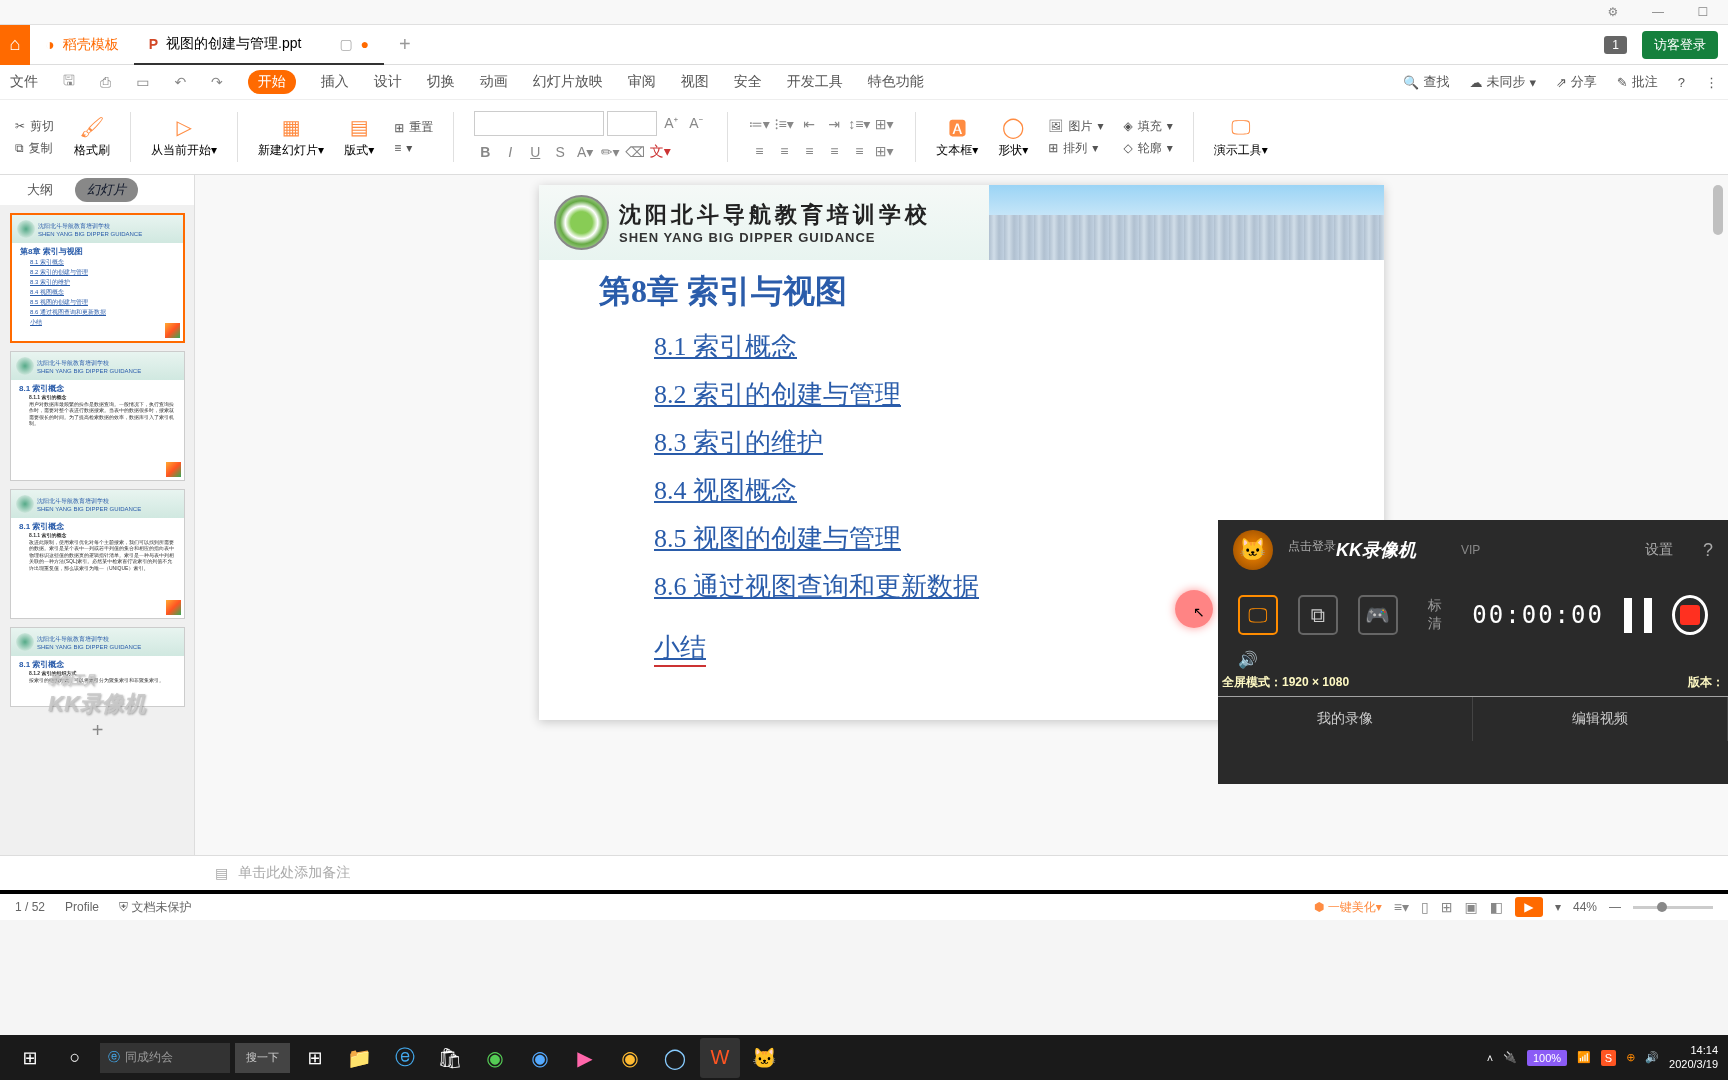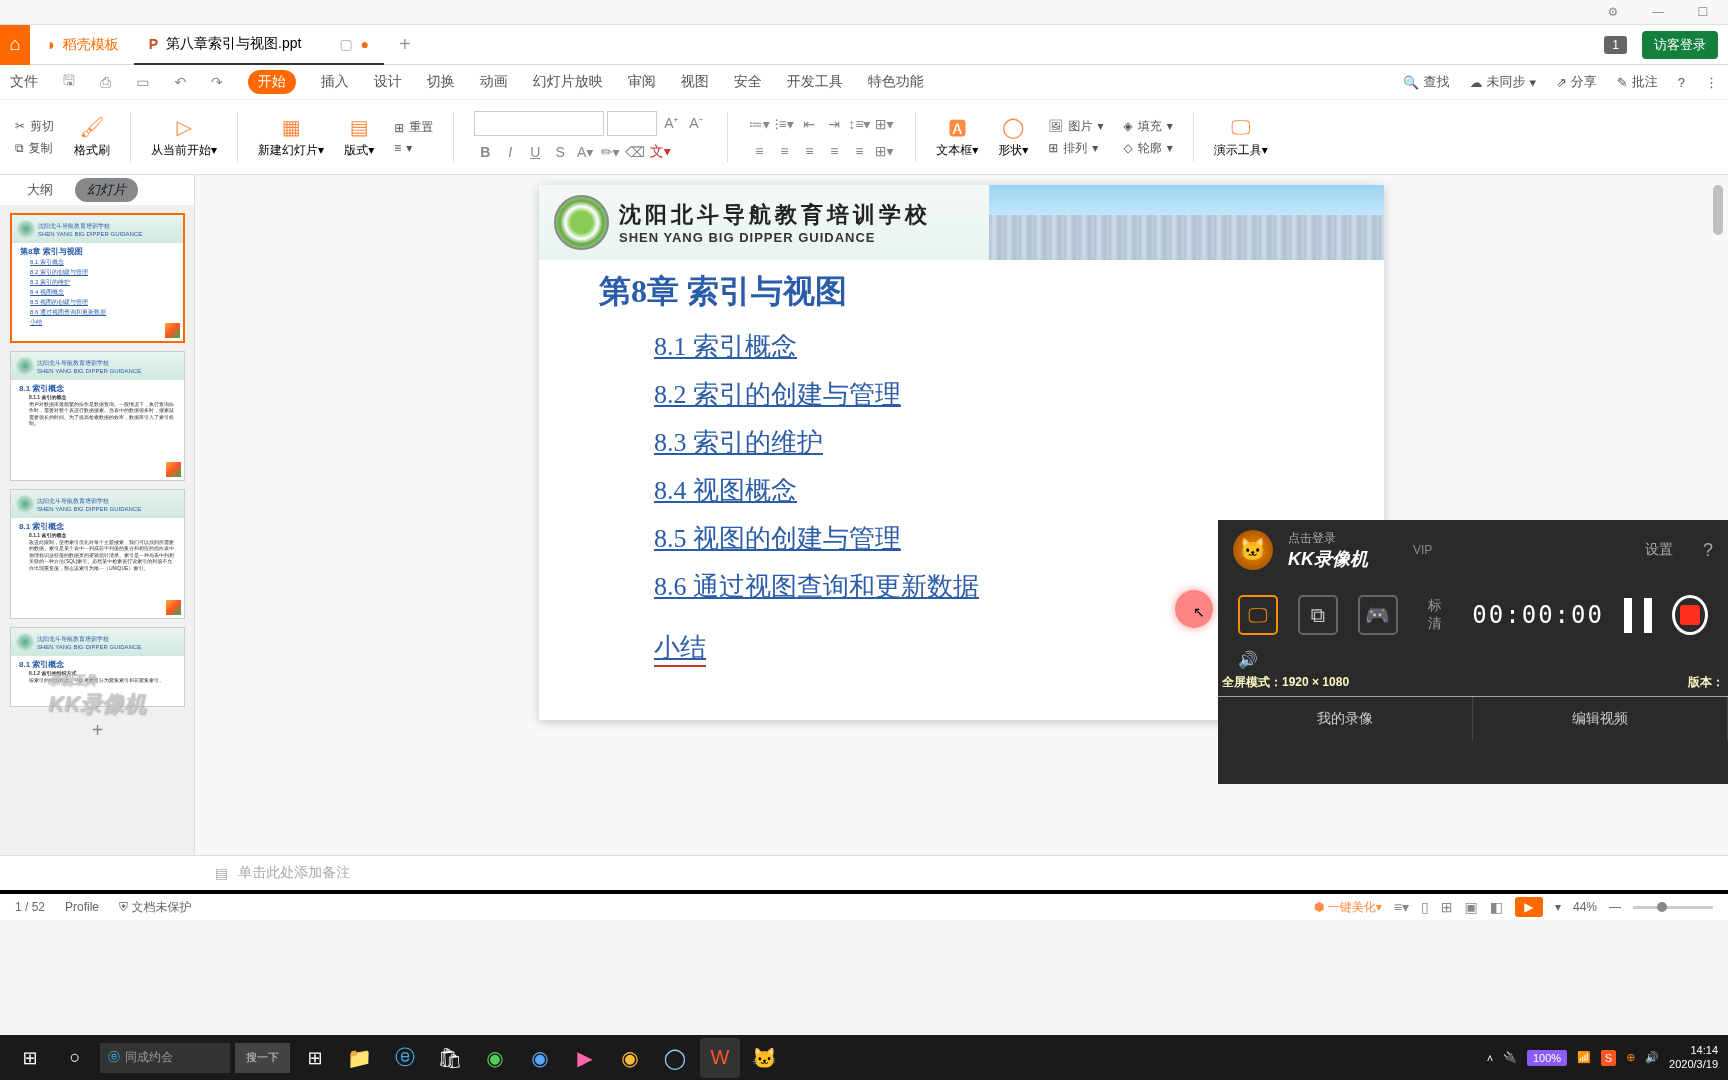--- a/index.html
+++ b/index.html
@@ -86,21 +86,21 @@
 .status-right { margin-left: auto; display: flex; align-items: center; gap: 12px; }
 .status-icon { font-size: 14px; color: #888; }
 .play-btn { background: #ff6a00; color: #fff; width: 28px; height: 20px; display: flex; align-items: center; justify-content: center; border-radius: 3px; }
 .zoom-slider { width: 80px; height: 3px; background: #ccc; position: relative; }
 .zoom-handle { width: 10px; height: 10px; background: #888; border-radius: 50%; position: absolute; left: 30%; top: -4px; }
 
 
 .kk-recorder { position: absolute; right: 0; top: 520px; width: 510px; height: 264px; background: #2a2a2a; color: #ccc; z-index: 100; }
 .kk-header { height: 60px; display: flex; align-items: center; padding: 0 15px; gap: 15px; }
 .kk-logo { width: 40px; height: 40px; border-radius: 50%; background: radial-gradient(#ff8c00, #8b4500); display: flex; align-items: center; justify-content: center; font-size: 22px; }
-.kk-title-box { display: flex; flex-direction: column; }
+.kk-title-box { display: flex; flex-direction: row; }
 .kk-login { font-size: 12px; color: #aaa; }
 .kk-brand { font-size: 18px; font-weight: bold; color: #fff; font-style: italic; }
 .kk-vip { color: #888; font-size: 12px; margin-left: 30px; }
 .kk-settings { margin-left: auto; color: #aaa; font-size: 14px; }
 .kk-help { margin-left: 15px; font-size: 18px; color: #aaa; }
 .kk-body { display: flex; align-items: center; padding: 15px 20px; gap: 20px; }
 .kk-mode { width: 45px; height: 40px; border: 2px solid #666; border-radius: 5px; display: flex; align-items: center; justify-content: center; font-size: 20px; }
 .kk-mode.active { border-color: #ff8c00; color: #ff8c00; }
 .kk-quality { color: #999; font-size: 14px; margin-left: 10px; }
 .kk-timer { color: #fff; font-size: 24px; font-family: monospace; letter-spacing: 2px; }
@@ -137,21 +137,21 @@
 </div>
 
 <div class="tabbar">
   <div class="home-tab">⌂</div>
   <div class="doc-tab template">
     <span style="color:#ff6a00;font-size:16px;">◑</span>
     <span>稻壳模板</span>
   </div>
   <div class="doc-tab active">
     <span class="ppt-icon">P</span>
-    <span>第八章索引与视图.ppt</span>
+    <span>视图的创建与管理.ppt</span>
     <span style="color:#aaa;margin-left:30px;">▢</span>
     <span style="color:#ff6a00;">●</span>
   </div>
   <span class="tab-add">+</span>
   <div class="tabbar-right">
     <span class="badge-1">1</span>
     <span class="guest-login">访客登录</span>
   </div>
 </div>
 

